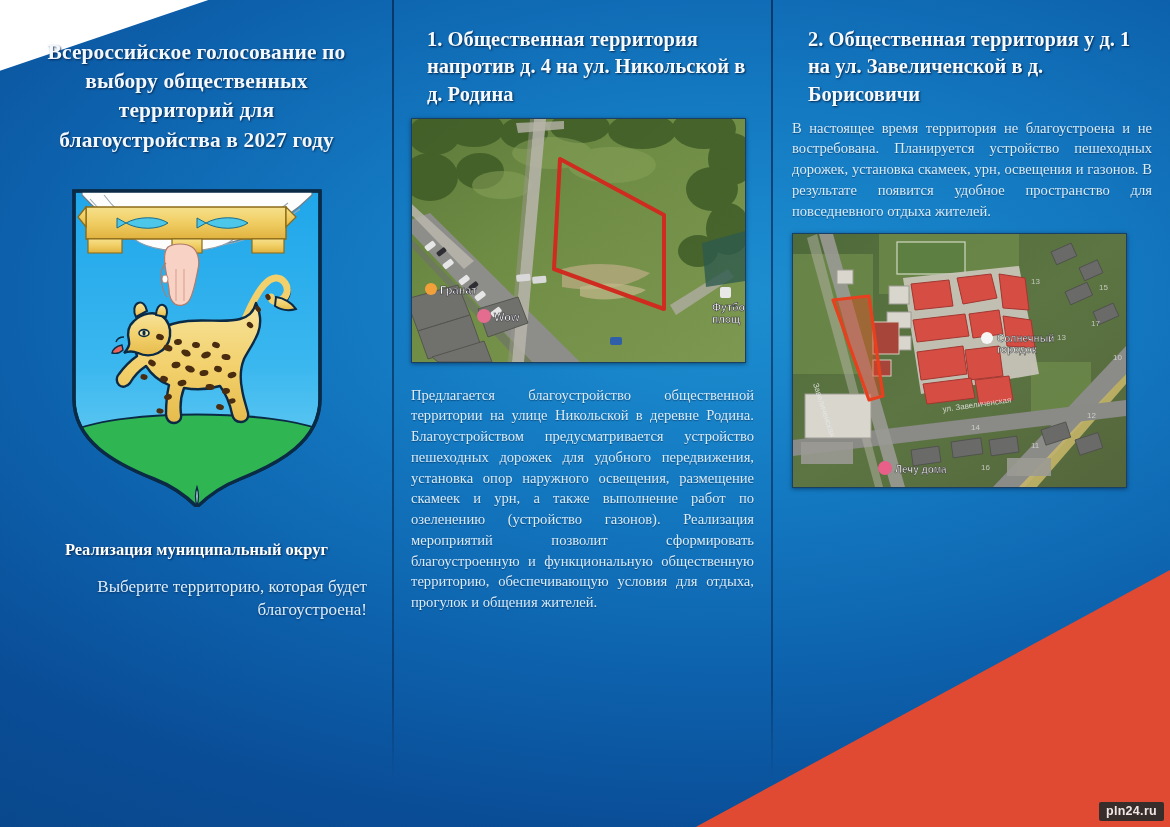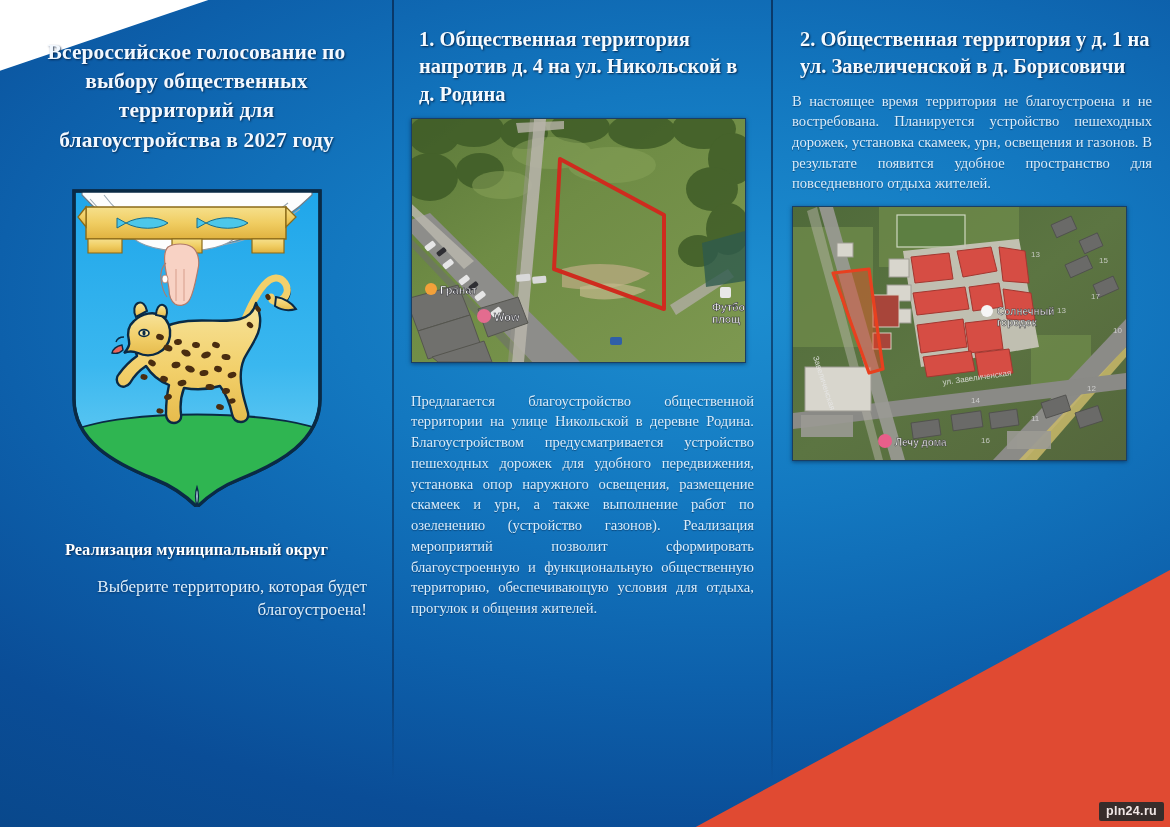--- a/index.html
+++ b/index.html
@@ -51,21 +51,21 @@
   .divider.d2{left:771px;}
 
   
   .main-title{
     margin:12px;text-align:center;color:#f2f8ff;
     font-weight:700;font-size:21.5px;line-height:1.36;
     text-shadow:1px 1px 2px rgba(0,20,50,.75);
     letter-spacing:.1px;
   }
   .col-title{
-    margin:0 0 10px 8px;color:#f4faff;font-weight:700;
+    margin:0 0 10px 16px;color:#f4faff;font-weight:700;
     font-size:20.5px;line-height:1.33;
     text-shadow:1px 1px 2px rgba(0,20,50,.8);
   }
   .body-text{
     margin:0;color:#d8ecfb;font-size:14.6px;line-height:1.42;
     text-align:justify;text-shadow:0 1px 1px rgba(0,25,60,.5);
   }
   .sub-title{
     margin:0;text-align:center;color:#ffffff;font-weight:700;
     font-size:16.5px;line-height:1.35;
@@ -79,21 +79,21 @@
 
   
   .coa-wrap{margin:30px auto 0 auto;width:266px;height:322px;}
   .coa-wrap svg{display:block;width:100%;height:100%;}
 
   
   .photo{
     position:relative;overflow:hidden;border:1px solid #1b3e63;
     box-shadow:0 1px 4px rgba(0,15,40,.5);
   }
-  .photo-1{width:333px;height:243px;margin:0 0 28px 0;}
+  .photo-1{width:333px;height:243px;margin:0 0 22px 0;}
   .photo-2{width:333px;height:253px;margin:12px 0 0 0;}
   .photo svg{display:block;width:100%;height:100%;}
 
   
   .watermark{
     position:absolute;right:6px;bottom:6px;z-index:20;
     background:#2b2b2b;color:#f2f2f2;
     font-family:"Liberation Sans","DejaVu Sans",sans-serif;
     font-size:12.5px;font-weight:700;letter-spacing:.3px;
     padding:2px 7px 3px 7px;border-radius:2px;

